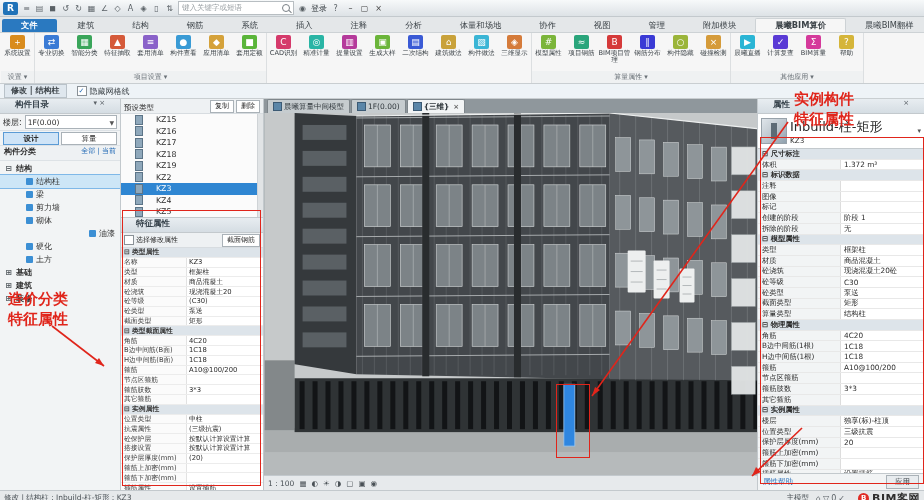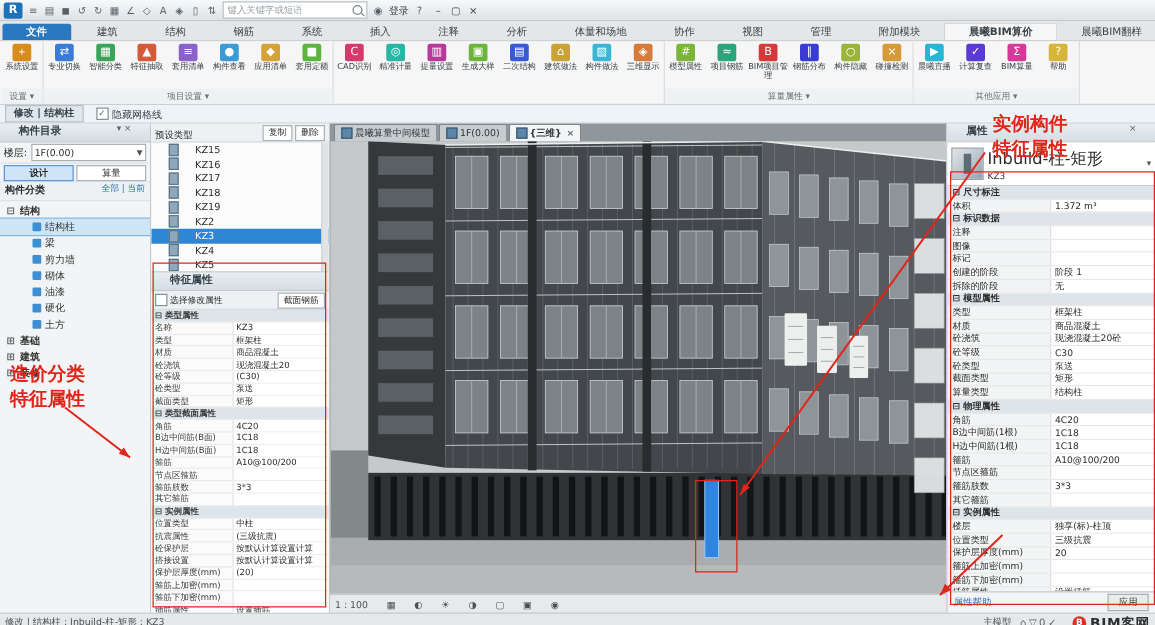--- a/index.html
+++ b/index.html
@@ -75,21 +75,21 @@
 .frow.section{background:#dde4ea;font-weight:bold}
 .frow.section .fl{flex:1}
 
 .viewport{flex:1;display:flex;flex-direction:column;background:#aeb4b7;min-width:0}
 .viewtabs{height:14px;background:#8f979c;display:flex;align-items:flex-end;gap:1px;padding-left:3px;flex:0 0 auto}
 .vtab{height:13px;display:flex;align-items:center;gap:2px;background:#c6cccf;padding:0 5px;font-size:7.5px;color:#2f363b;border:1px solid #7e868b;border-bottom:none;border-radius:2px 2px 0 0;white-space:nowrap}
 .vtab.active{background:#f2f4f5;font-weight:bold}
 .vt-ic{width:7px;height:7px;background:#5b86a8;border:1px solid #3c5a74;flex:0 0 auto}
 .vt-x{font-size:7px;color:#666;margin-left:2px}
 #model-svg{display:block;width:496px;height:363px}
-.viewctl{height:14px;background:#e7eaec;border-top:1px solid #c3c9cd;display:flex;align-items:center;gap:15px;padding:0 4px;font-size:7.5px;color:#4a5156;flex:0 0 auto}
+.viewctl{height:14px;background:#e7eaec;border-top:1px solid #c3c9cd;display:flex;align-items:center;gap:5px;padding:0 4px;font-size:7.5px;color:#4a5156;flex:0 0 auto}
 
 .props{width:166px;background:#f2f4f5;border-left:1px solid #c3c9cd;display:flex;flex-direction:column}
 .type-selector{height:30px;display:flex;align-items:center;gap:3px;background:#fff;border-bottom:1px solid #c3c9cd;padding:2px 3px;flex:0 0 auto}
 .thumb{width:24px;height:24px;background:linear-gradient(135deg,#dfe5ea 0%,#b8c2ca 60%,#8fa0ad 100%);border:1px solid #98a2aa;position:relative;flex:0 0 auto}
 .thumb::after{content:"";position:absolute;left:9px;top:4px;width:6px;height:16px;background:#5d6b76}
 .tsel-text{min-width:0}
 .tsel-name{font-size:13px;font-weight:normal;white-space:nowrap;overflow:hidden}
 .tsel-sub{font-size:7.2px;white-space:nowrap}
 .tsel-arrow{margin-left:auto;font-size:7px;color:#555}
 .prop-table{flex:1;overflow:hidden}
@@ -347,21 +347,21 @@
           <div class="trow" style="padding-left: 14px;">
             <span class="exp"></span>
             <span class="ticon" style="background: rgb(60, 143, 212);"></span>
             <span>剪力墙</span>
           </div>
           <div class="trow" style="padding-left: 14px;">
             <span class="exp"></span>
             <span class="ticon" style="background: rgb(60, 143, 212);"></span>
             <span>砌体</span>
           </div>
-          <div class="trow" style="padding-left: 14px;">
+          <div class="trow" style="padding-left: 32px; margin-left: 45px;">
             <span class="exp"></span>
             <span class="ticon" style="background: rgb(60, 143, 212);"></span>
             <span>油漆</span>
           </div>
           <div class="trow" style="padding-left: 14px;">
             <span class="exp"></span>
             <span class="ticon" style="background: rgb(60, 143, 212);"></span>
             <span>硬化</span>
           </div>
           <div class="trow" style="padding-left: 14px;">

